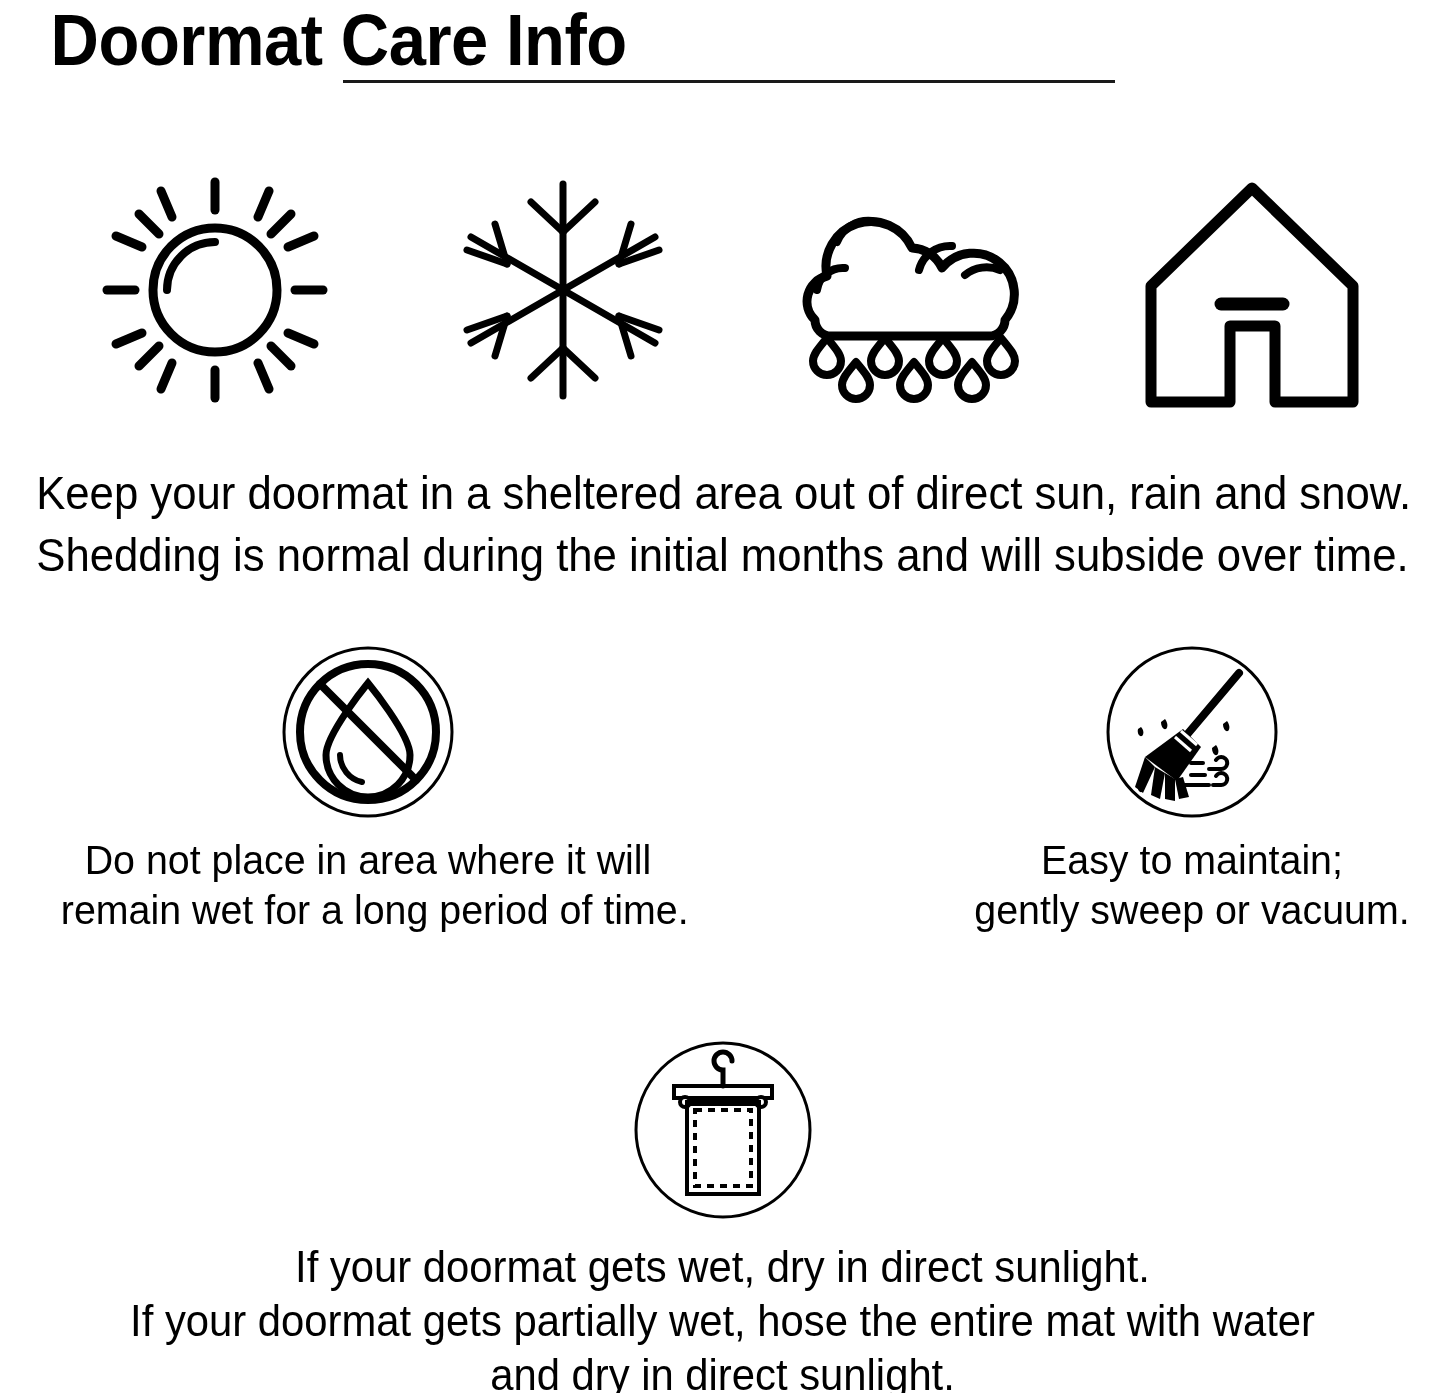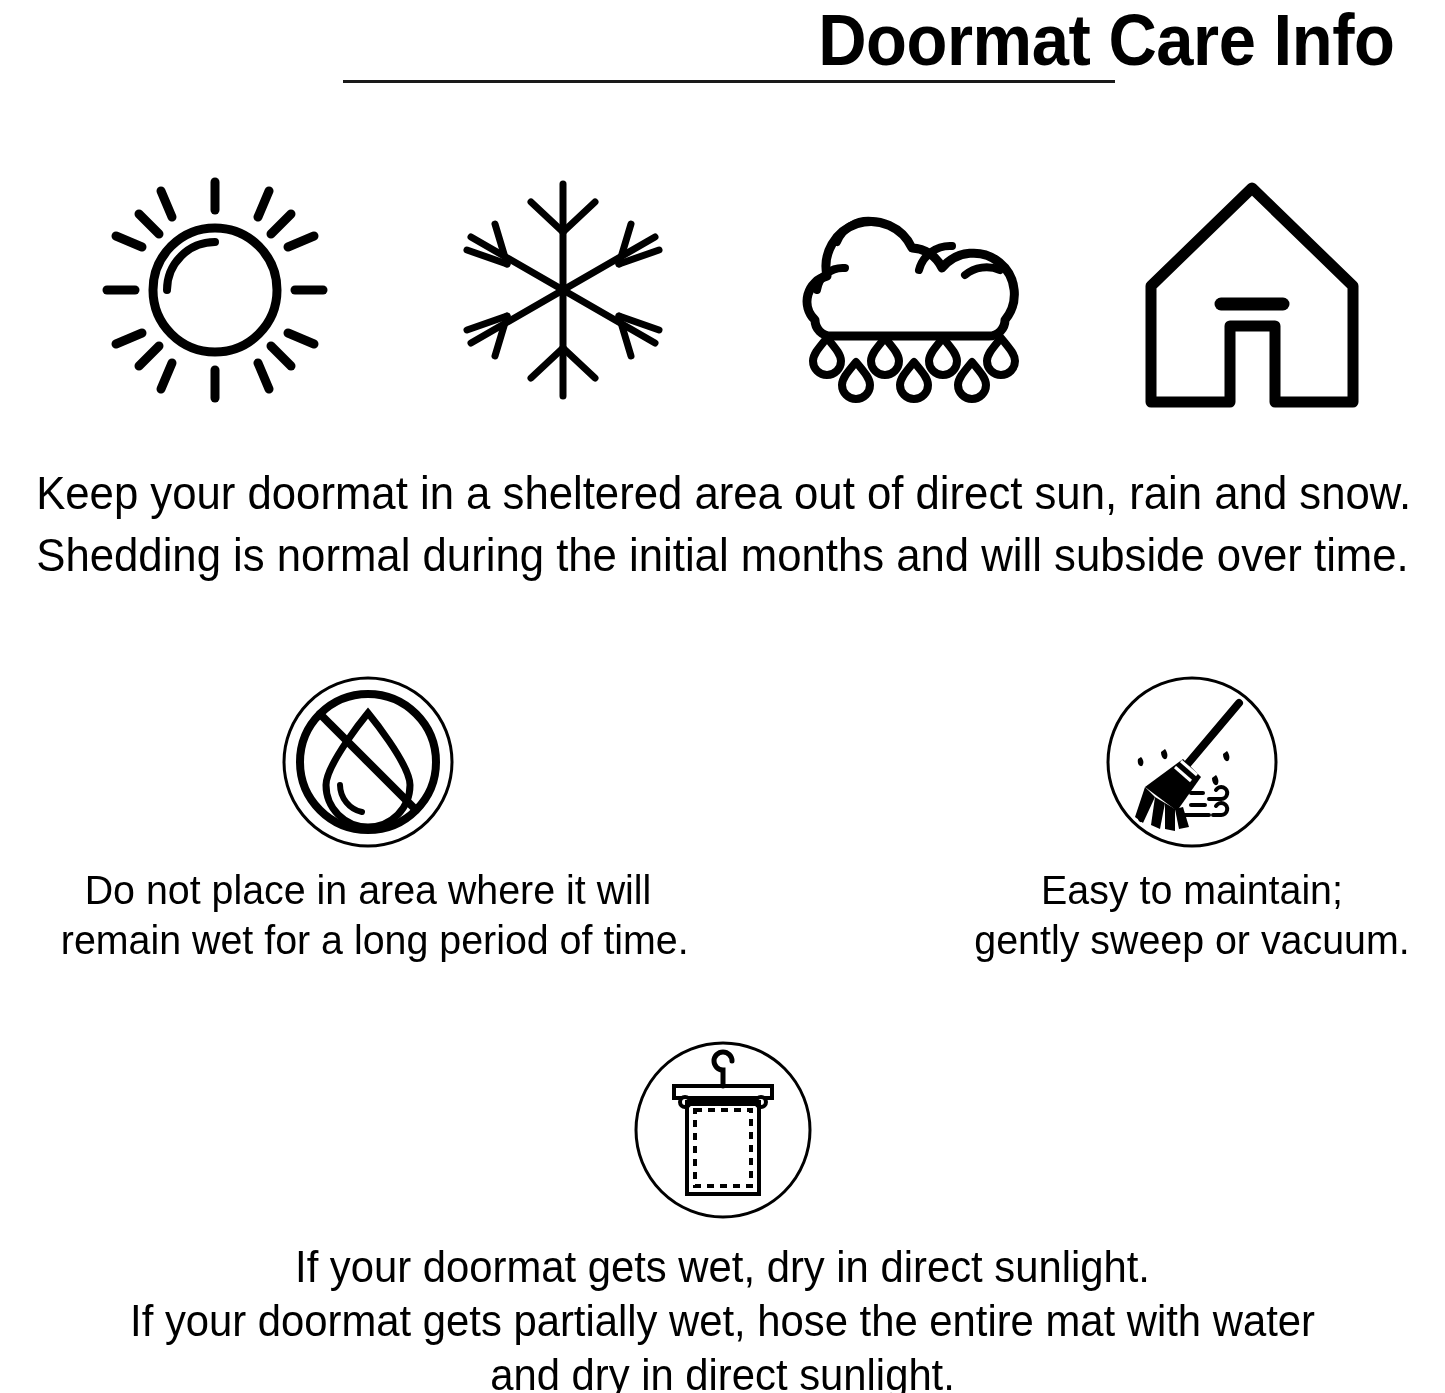--- a/index.html
+++ b/index.html
@@ -16,21 +16,21 @@
     overflow: hidden;
     position: relative;
   }
 
   
   .title-block {
     position: absolute;
     left: 0;
     top: 0;
     width: 1445px;
-    text-align: right;
+    text-align: left;
   }
   .page-title {
     font-family: "Liberation Sans Narrow", "Liberation Sans", sans-serif;
     font-weight: 700;
     font-size: 72px;
     line-height: 76px;
     letter-spacing: -0.5px;
     color: #000;
     margin: 0;
     padding-top: 2px;
@@ -77,21 +77,21 @@
     transform: scaleX(0.95);
     transform-origin: center top;
     white-space: nowrap;
   }
   .intro-text span { display: block; }
 
   
   .mid-row {
     position: absolute;
     left: 0;
-    top: 675px;
+    top: 645px;
     width: 1294px;
     height: 310px;
   }
   .mid-col { position: absolute; top: 0; width: 640px; text-align: center; }
   .mid-col.left  { left: 48px; }
   .mid-col.right { left: 872px; }
 
   .circle-icon {
     width: 174px;
     height: 174px;

